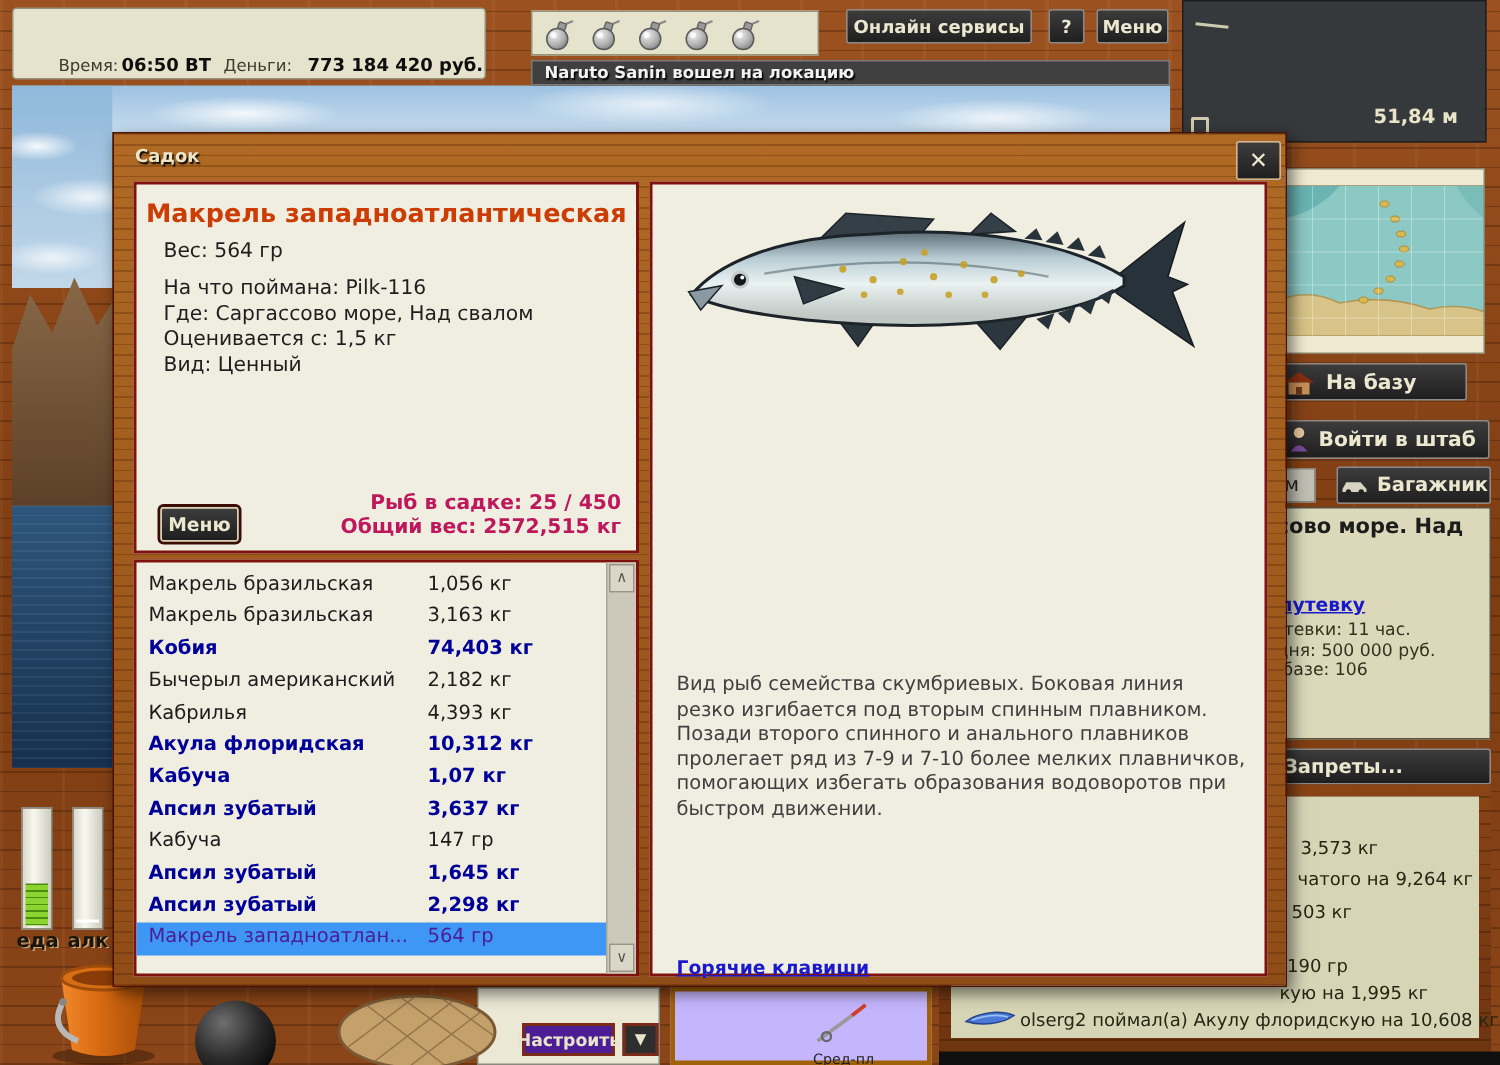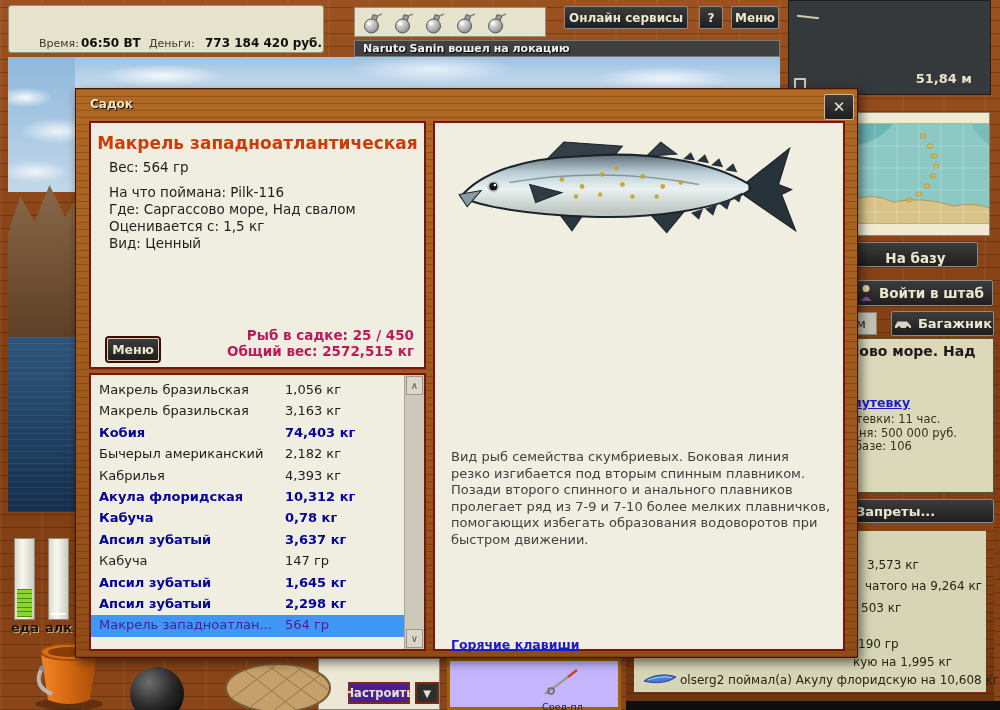--- a/index.html
+++ b/index.html
@@ -57,21 +57,21 @@
   #photo-left .ph-sea{position:absolute;left:0;top:280px;width:100%;height:175px;
     background:repeating-linear-gradient(0deg,rgba(255,255,255,.06) 0 1px,rgba(0,0,0,0) 1px 6px),
                linear-gradient(180deg,#2e567c,#16304e);}
   
   #sonar{left:788px;top:0;width:201px;height:93px;background:#36393b;border:1px solid #1e1e1e;}
   #sonar .dash{position:absolute;left:8px;top:15px;width:22px;height:2px;background:#cfcbb0;transform:rotate(6deg);}
   #sonar .bottle{position:absolute;left:5px;top:77px;width:8px;height:13px;border:2px solid #cfcbb0;border-radius:1px;}
   #sonar .depth{position:absolute;right:18px;top:70px;font-size:13px;font-weight:bold;color:#e9e4c8;}
   
   #map{left:853px;top:112px;width:137px;height:124px;cursor:pointer;}
-  #btn-base{left:849px;top:242px;width:129px;height:25px;font-size:13.5px;gap:6px;justify-content:flex-start;padding-left:4px;flex-direction:column;}
+  #btn-base{left:849px;top:242px;width:129px;height:25px;font-size:13.5px;gap:6px;justify-content:flex-start;padding-left:4px;}
   #btn-hq{left:852px;top:280px;width:141px;height:26px;font-size:13.5px;gap:6px;justify-content:flex-start;padding-left:6px;}
   #grey-frag{left:845px;top:312px;width:32px;height:23px;background:#c2c0b4;border:1px solid #8a887a;
     color:#222;font-size:13px;display:flex;align-items:center;justify-content:center;box-sizing:border-box;}
   #btn-trunk{left:891px;top:311px;width:103px;height:25px;font-size:13px;gap:5px;}
   #info-panel{left:845px;top:338px;width:149px;height:155px;background:#dbd9ba;border:1px solid #55523e;box-sizing:border-box;}
   #info-panel .loc{position:absolute;left:5px;top:4px;font-size:14px;font-weight:600;color:#1c1c1c;white-space:nowrap;}
   #info-panel .lnk{position:absolute;left:7px;top:56px;font-size:12.5px;font-weight:bold;color:#1a1acc;text-decoration:underline;cursor:pointer;}
   #info-panel .t{position:absolute;font-size:11.5px;color:#33321f;white-space:nowrap;}
   #btn-bans{left:845px;top:499px;width:149px;height:24px;font-size:13px;justify-content:flex-start;padding-left:10px;}
   
@@ -414,21 +414,21 @@
         <div class="row normal">
           <span class="rn">Кабрилья</span>
           <span class="rw">4,393 кг</span>
         </div>
         <div class="row bold">
           <span class="rn">Акула флоридская</span>
           <span class="rw">10,312 кг</span>
         </div>
         <div class="row bold">
           <span class="rn">Кабуча</span>
-          <span class="rw">0,78 кг</span>
+          <span class="rw">1,07 кг</span>
         </div>
         <div class="row bold">
           <span class="rn">Апсил зубатый</span>
           <span class="rw">3,637 кг</span>
         </div>
         <div class="row normal">
           <span class="rn">Кабуча</span>
           <span class="rw">147 гр</span>
         </div>
         <div class="row bold">

